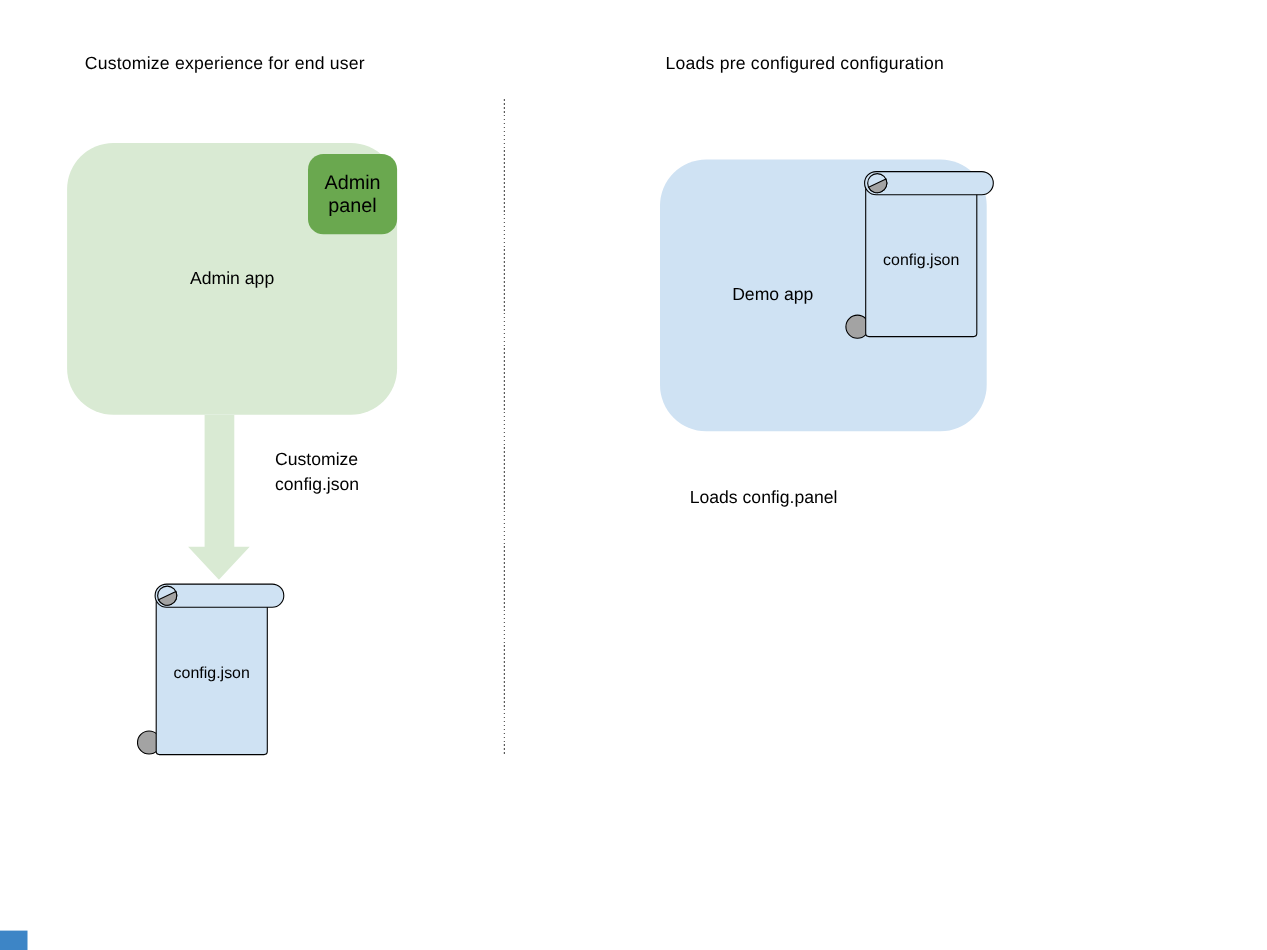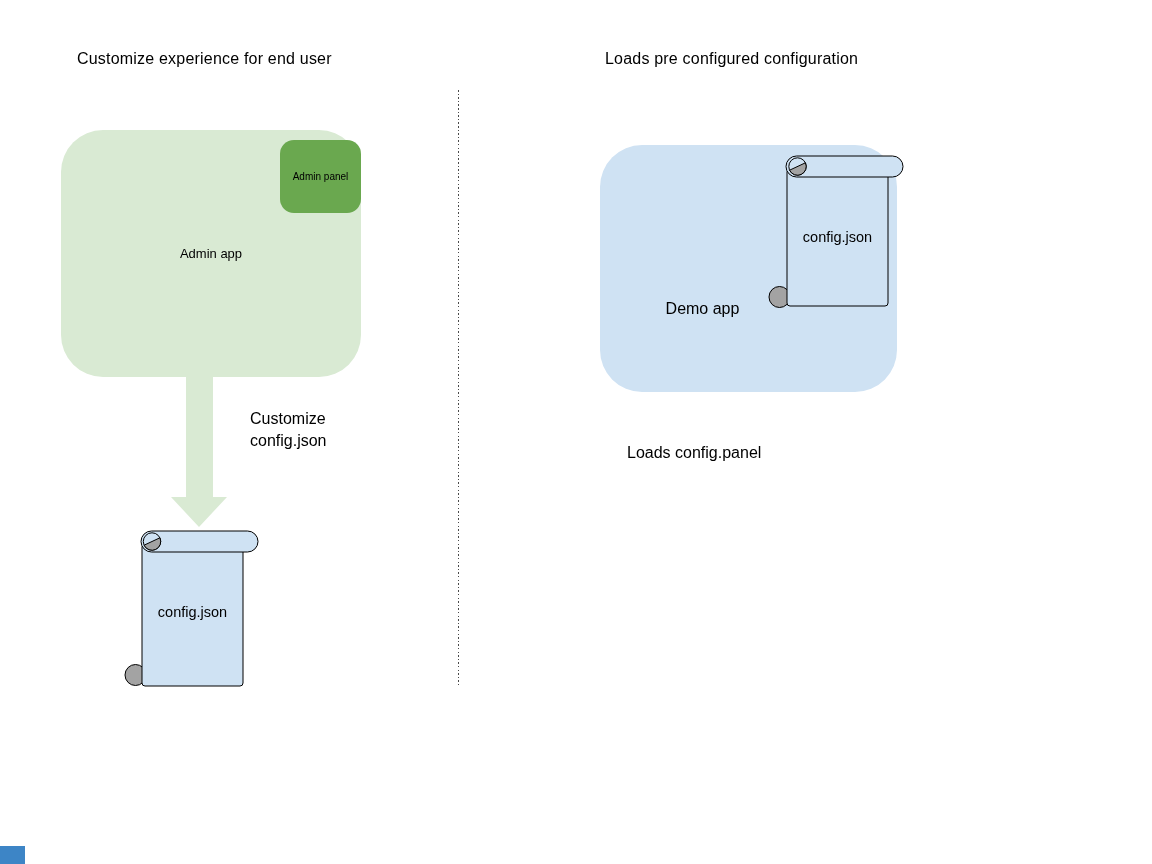--- a/index.html
+++ b/index.html
@@ -4,26 +4,26 @@
 <style>
   html,body{margin:0;padding:0;}
   body{width:1152px;height:864px;background:#ffffff;font-family:"Liberation Sans",sans-serif;color:#000;}
   .canvas{position:relative;width:1152px;height:864px;background:#ffffff;overflow:hidden;}
   .abs{position:absolute;}
   .section-title{font-size:16px;letter-spacing:0.2px;white-space:nowrap;}
   .divider{left:458px;top:90px;width:1px;height:596px;
            background:repeating-linear-gradient(to bottom,#4a4a4a 0 1.5px,transparent 1.5px 3.6px);}
   .admin-app{left:61px;top:130px;width:300px;height:247px;border-radius:42px;background:#d9ead3;
              display:flex;align-items:center;justify-content:center;}
-  .admin-app-label{font-size:13px;}
+  .admin-app-label{font-size:16px;}
   .admin-panel{position:absolute;right:0px;top:10px;width:81px;height:73px;border-radius:14px;background:#6aa84f;
                display:flex;align-items:center;justify-content:center;text-align:center;
-               font-size:10px;line-height:21px;}
+               font-size:18px;line-height:21px;}
   .demo-app{left:600px;top:145px;width:297px;height:247px;border-radius:42px;background:#cfe2f3;}
-  .demo-app-label{left:615px;top:260px;width:175px;text-align:center;font-size:16px;margin-top:40px;}
+  .demo-app-label{left:615px;top:260px;width:175px;text-align:center;font-size:16px;}
   .download-caption{left:250px;top:408px;font-size:16px;line-height:22px;white-space:pre-line;}
   .loads-caption{left:627px;top:444px;font-size:16px;}
   .scroll-label{font-size:14.5px;text-align:center;width:101px;}
   .scroll-label.left{left:142px;top:604px;}
   .scroll-label.right{left:787px;top:229px;}
   .corner-marker{left:0;top:846px;width:25px;height:18px;background:#3d85c6;}
   svg{display:block;}
 </style>
 </head>
 <body>

